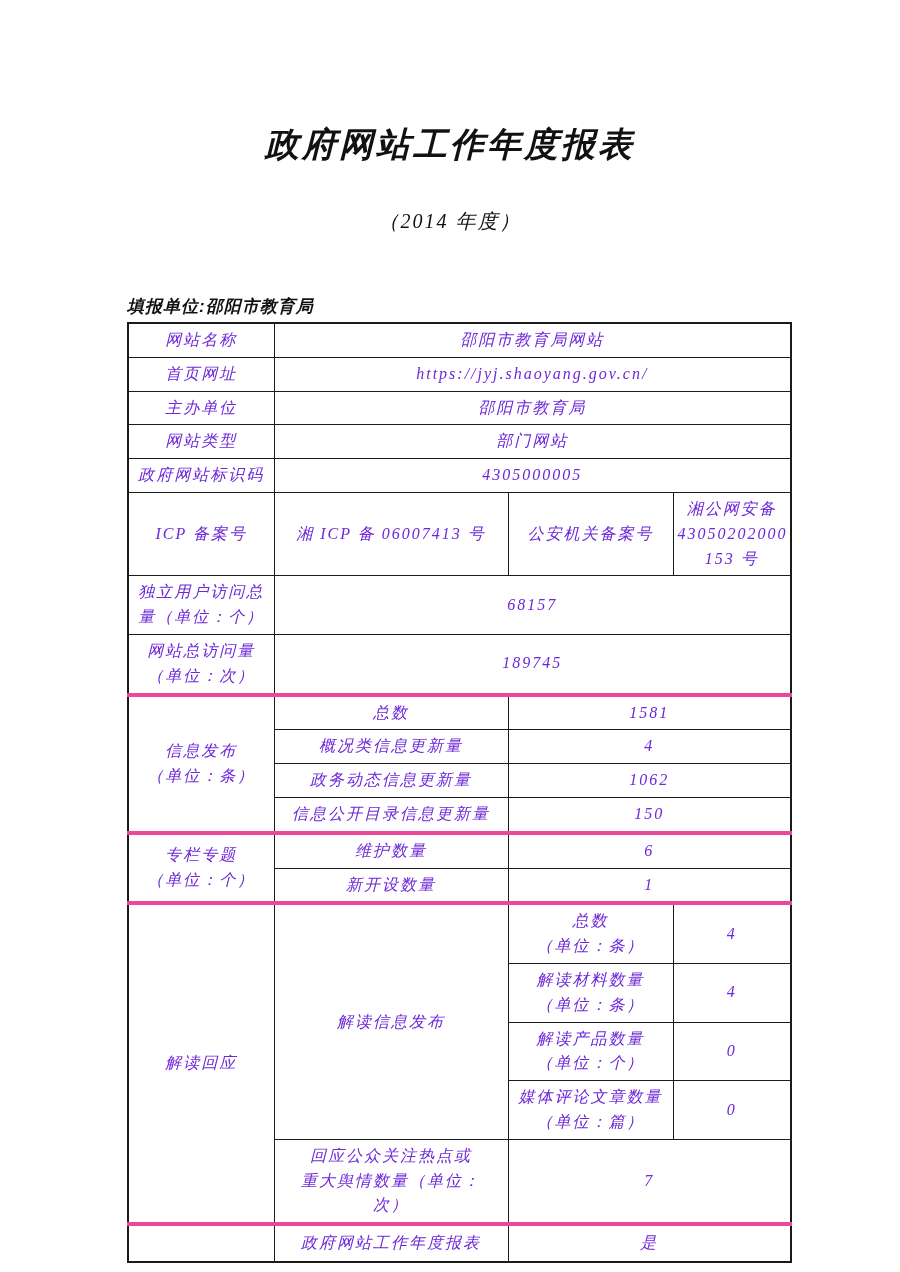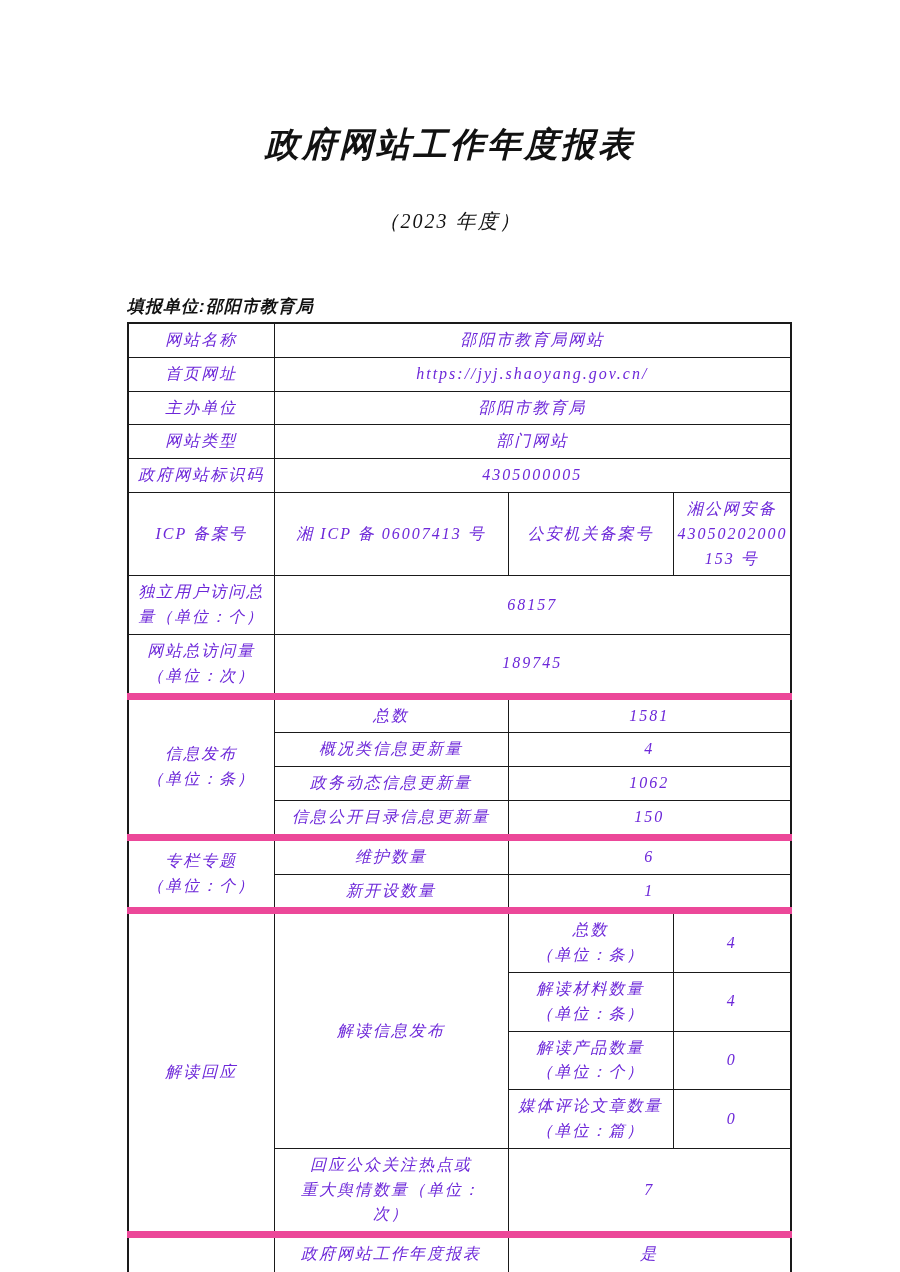--- a/index.html
+++ b/index.html
@@ -58,21 +58,21 @@
     text-align: center;
     vertical-align: middle;
     font-size: 16px;
     letter-spacing: 2px;
     line-height: 1.55;
     padding: 4px 4px;
     white-space: pre-line;
     color: #6d28d9;
     overflow: hidden;
   }
-  tr.sec td { border-top: 7px solid #ec4899; }
+  tr.sec td { border-top: 4px solid #ec4899; }
   tr.h32 { height: 32px; }
   tr.h30 { height: 30px; }
   tr.h38 { height: 38px; }
   tr.h51 { height: 51px; }
   tr.h56 { height: 44px; }
   tr.h57 { height: 57px; }
   tr.h80 { height: 80px; }
   .page-number {
     margin-top: 32px;
     text-align: center;
@@ -80,21 +80,21 @@
     color: #1a1a1a;
   }
 </style>
 </head>
 <body>
 
 <div class="page">
 
   <h1 class="title">政府网站工作年度报表</h1>
 
-  <div class="subtitle">（2023 年度）</div>
+  <div class="subtitle">（2014 年度）</div>
 
   <div class="reporting-unit">填报单位:邵阳市教育局</div>
 
   <table class="report-table">
     <colgroup>
       <col class="c1">
         <col class="c2">
         <col class="c3">
         <col class="c4">
     </colgroup>

